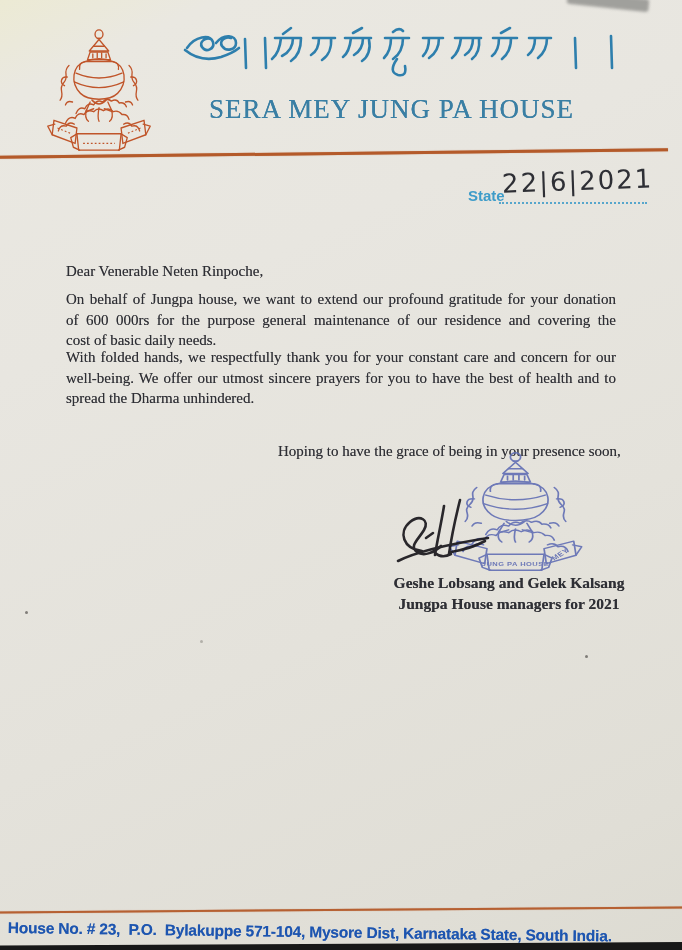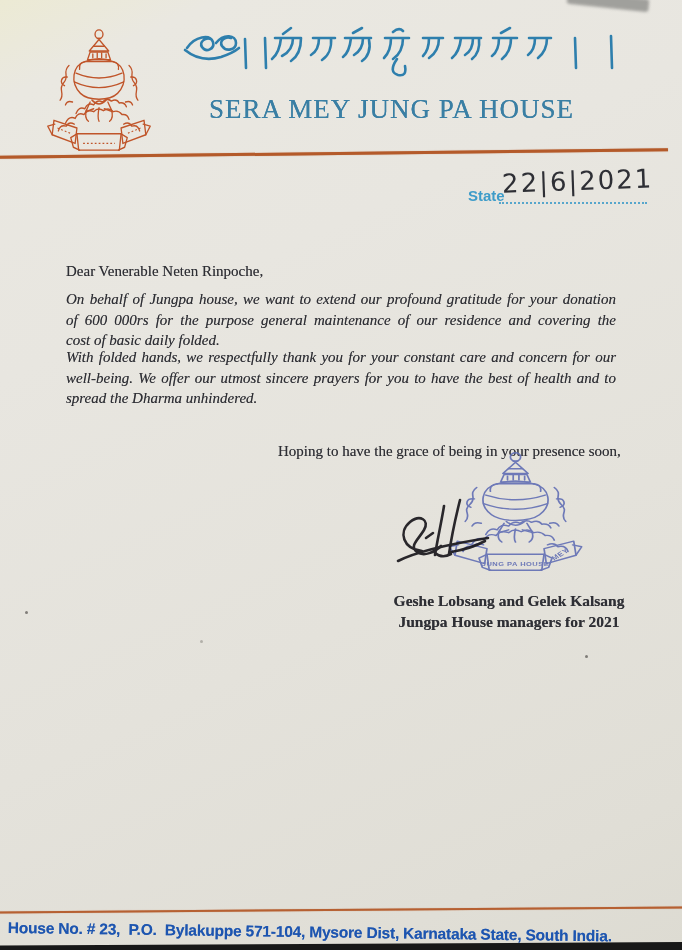--- a/index.html
+++ b/index.html
@@ -25,21 +25,21 @@
   }
   .date-dots{border-bottom:2px dotted var(--date-blue,#3e9cc9);opacity:.85;}
   .date-hand{
     font-family:"DejaVu Sans",sans-serif;font-size:26px;color:var(--ink,#2e2f35);
     transform:rotate(-2deg);letter-spacing:2px;white-space:nowrap;
   }
   
   .body-text{font-size:15px;line-height:20.6px;color:var(--ink,#2e2f35);
     text-shadow:0 0 .35px rgba(40,38,44,.55);margin-top:12px;}
   .jline{text-align:justify;text-align-last:justify;}
-  .para{width:550px;font-style:italic;}
+  .para{width:550px;}
   
   .stamp{color:var(--stamp-blue,#6471b5);opacity:.92;}
   .stamp text{fill:var(--stamp-blue,#6471b5);stroke:none;
     font-family:"Liberation Sans",sans-serif;font-weight:bold;}
   .sig{color:var(--sig-ink,#1b191e);}
   .names{
     width:330px;text-align:center;font-weight:bold;font-size:15.5px;line-height:20.5px;
     color:var(--ink,#2e2f35);text-shadow:0 0 .4px rgba(40,38,44,.6);
   }
   
@@ -148,21 +148,21 @@
 
   <div class="abs date-label" style="left:468px;top:187px;">State</div>
   <div class="abs date-dots" style="left:499px;top:188px;width:148px;height:14px;"></div>
   <div class="abs date-hand" style="left:502px;top:166px;">22|6|2021</div>
 
   <div class="abs body-text" style="left:66px;top:249px;">Dear Venerable Neten Rinpoche,</div>
 
   <div class="abs body-text para" style="left:66px;top:277px;">
     <div class="jline">On behalf of Jungpa house, we want to extend our profound gratitude for your donation</div>
     <div class="jline">of 600 000rs for the purpose general maintenance of our residence and covering the</div>
-    <div>cost of basic daily folded.</div>
+    <div>cost of basic daily needs.</div>
   </div>
 
   <div class="abs body-text para" style="left:66px;top:335px;">
     <div class="jline">With folded hands, we respectfully thank you for your constant care and concern for our</div>
     <div class="jline">well-being. We offer our utmost sincere prayers for you to have the best of health and to</div>
     <div>spread the Dharma unhindered.</div>
   </div>
 
   <div class="abs body-text" style="left:278px;top:429px;">Hoping to have the grace of being in your presence soon,</div>
 
@@ -177,21 +177,21 @@
       <path d="M32,54 C13,52 8,35 20,25 C30,17 40,23 34,33 C28,43 19,49 27,55 C34,60 45,55 51,49"></path>
       <path d="M54,9 C52,22 47,45 45,58"></path>
       <path d="M70,3 C66,19 61,43 59,57"></path>
       <path d="M45,56 q7,6 16,1"></path>
       <path d="M61,55 C73,53 86,49 95,44"></path>
       <path d="M8,64 C30,53 66,46 98,41"></path>
       <path d="M36,41 l7,-5"></path>
     </g>
   </svg>
 
-  <div class="abs names" style="left:344px;top:591px;">
+  <div class="abs names" style="left:344px;top:573px;">
     <div>Geshe Lobsang and Gelek Kalsang</div>
     <div>Jungpa House managers for 2021</div>
   </div>
 
   <div class="abs speck" style="left:25px;top:611px;"></div>
   <div class="abs speck" style="left:585px;top:655px;"></div>
   <div class="abs speck" style="left:200px;top:640px;opacity:.35;"></div>
 
   <div class="abs rule" style="left:-4px;top:909px;width:690px;height:2.4px;transform:rotate(-.4deg);opacity:.95;"></div>
   <div class="abs footer-address" style="left:8px;top:919px;">House No. # 23,  P.O.  Bylakuppe 571-104, Mysore Dist, Karnataka State, South India.</div>

